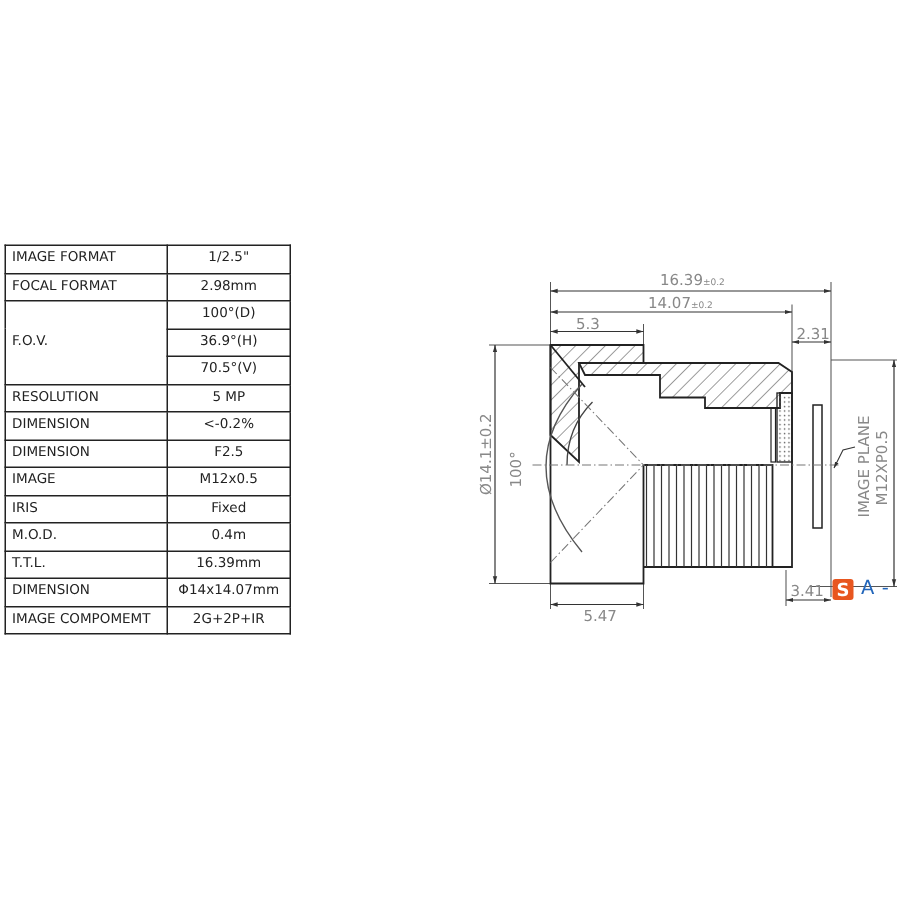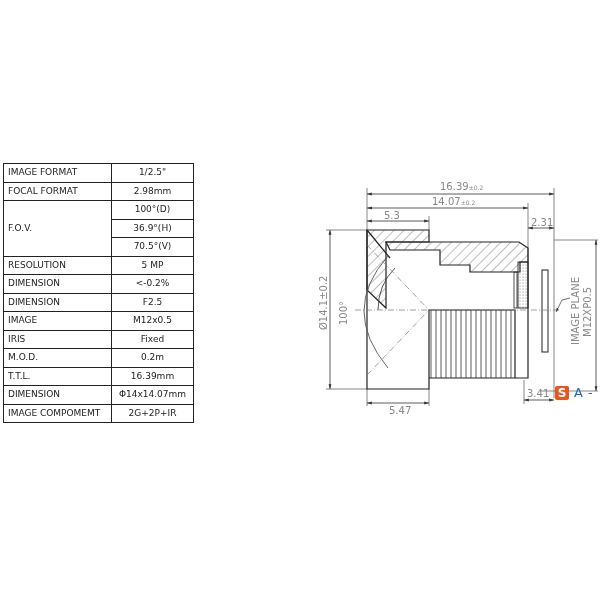--- a/index.html
+++ b/index.html
@@ -63,21 +63,21 @@
     <tr>
       <td class="label">IMAGE</td>
       <td class="value">M12x0.5</td>
     </tr>
     <tr>
       <td class="label">IRIS</td>
       <td class="value">Fixed</td>
     </tr>
     <tr>
       <td class="label">M.O.D.</td>
-      <td class="value">0.2m</td>
+      <td class="value">0.4m</td>
     </tr>
     <tr>
       <td class="label">T.T.L.</td>
       <td class="value">16.39mm</td>
     </tr>
     <tr>
       <td class="label">DIMENSION</td>
       <td class="value">Φ14x14.07mm</td>
     </tr>
     <tr>

